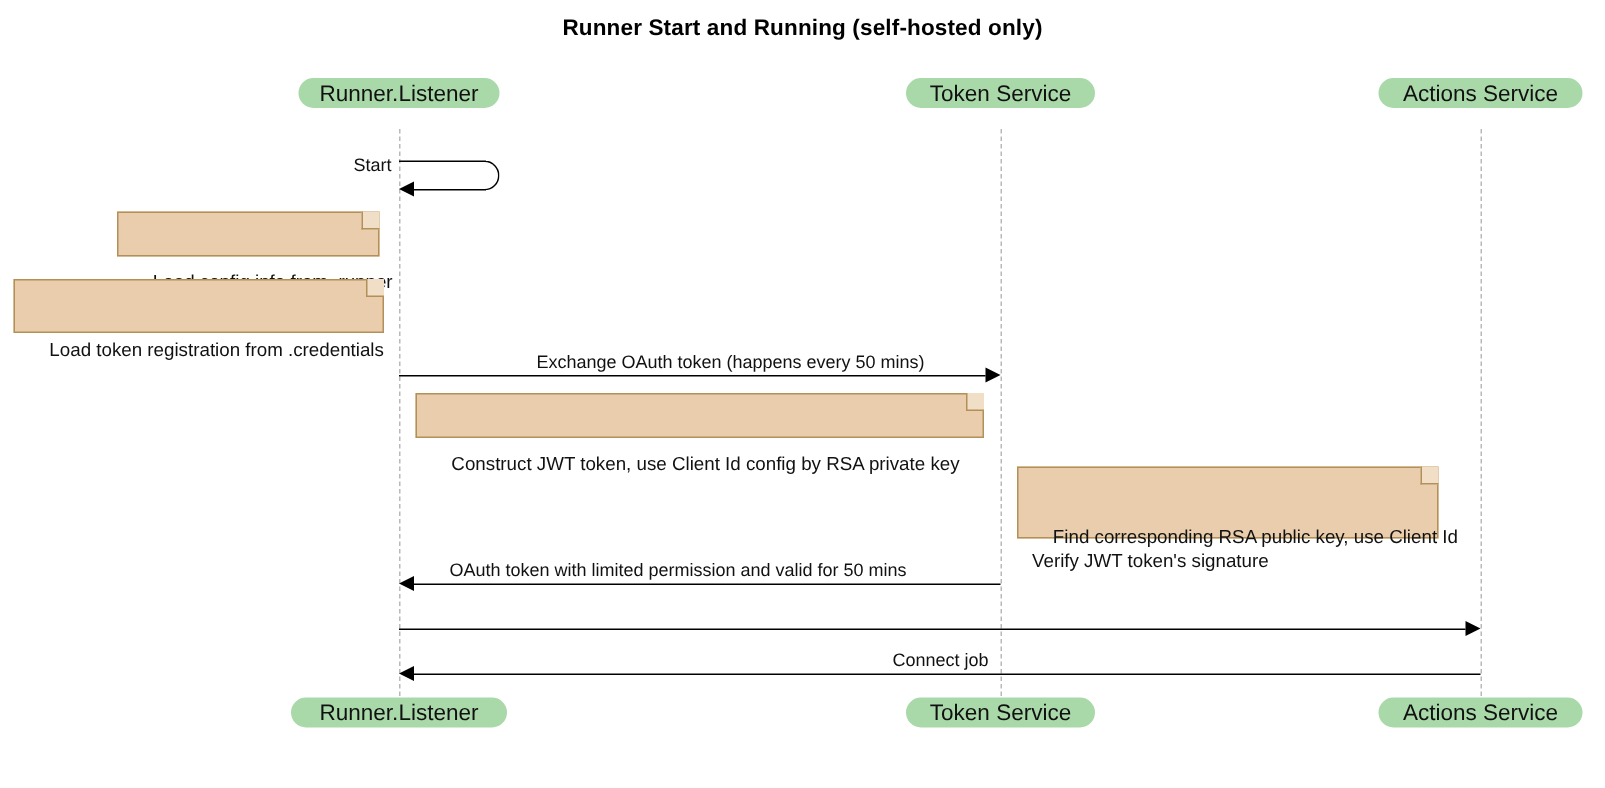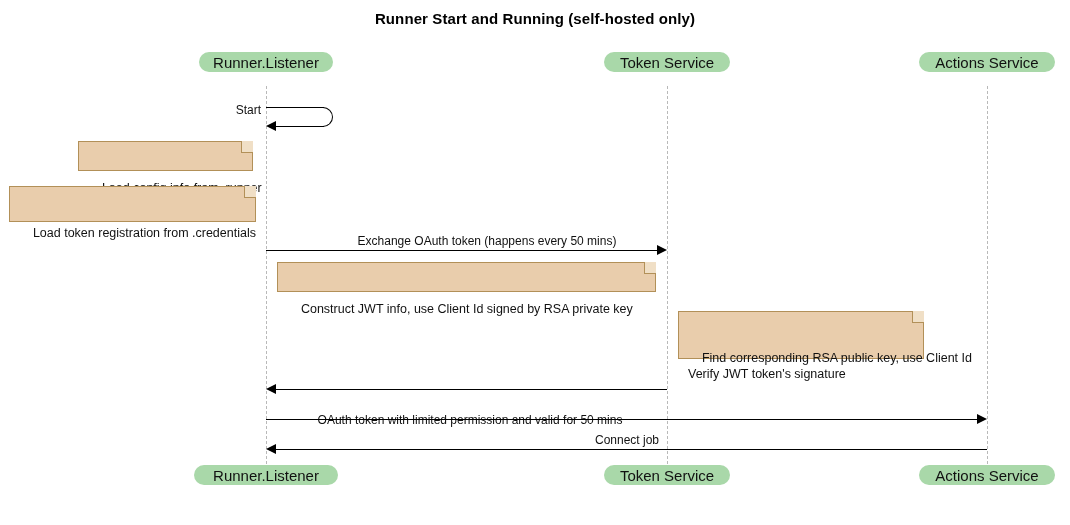--- a/index.html
+++ b/index.html
@@ -85,30 +85,30 @@
     <span class="fold"></span>
     <span>Load token registration from .credentials</span>
   </div>
 
   <div class="mlabel c" style="left:467px;top:234px;margin-left:20px;">Exchange OAuth token (happens every 50 mins)</div>
   <div class="msg" style="left:266px;top:250px;width:391px;"></div>
   <div class="ah ah-r" style="left:657px;top:245px;"></div>
 
   <div class="note" style="left:277px;top:262px;width:379px;height:30px;">
     <span class="fold"></span>
-    <span>Construct JWT info, use Client Id signed by RSA private key</span>
+    <span>Construct JWT token, use Client Id config by RSA private key</span>
   </div>
 
-  <div class="note" style="left:678px;top:311px;width:246px;height:48px;">
+  <div class="note" style="left:678px;top:311px;width:281px;height:48px;">
     <span class="fold"></span>
     <span>Find corresponding RSA public key, use Client Id
 Verify JWT token's signature</span>
   </div>
 
-  <div class="mlabel c" style="left:470px;top:373px;margin-top:40px;">OAuth token with limited permission and valid for 50 mins</div>
+  <div class="mlabel c" style="left:452px;top:373px;">OAuth token with limited permission and valid for 50 mins</div>
   <div class="msg" style="left:276px;top:389px;width:391px;"></div>
   <div class="ah ah-l" style="left:266px;top:384px;"></div>
 
   <div class="msg" style="left:266px;top:419px;width:711px;"></div>
   <div class="ah ah-r" style="left:977px;top:414px;"></div>
 
   <div class="mlabel c" style="left:627px;top:433px;">Connect job</div>
   <div class="msg" style="left:276px;top:449px;width:711px;"></div>
   <div class="ah ah-l" style="left:266px;top:444px;"></div>
 

